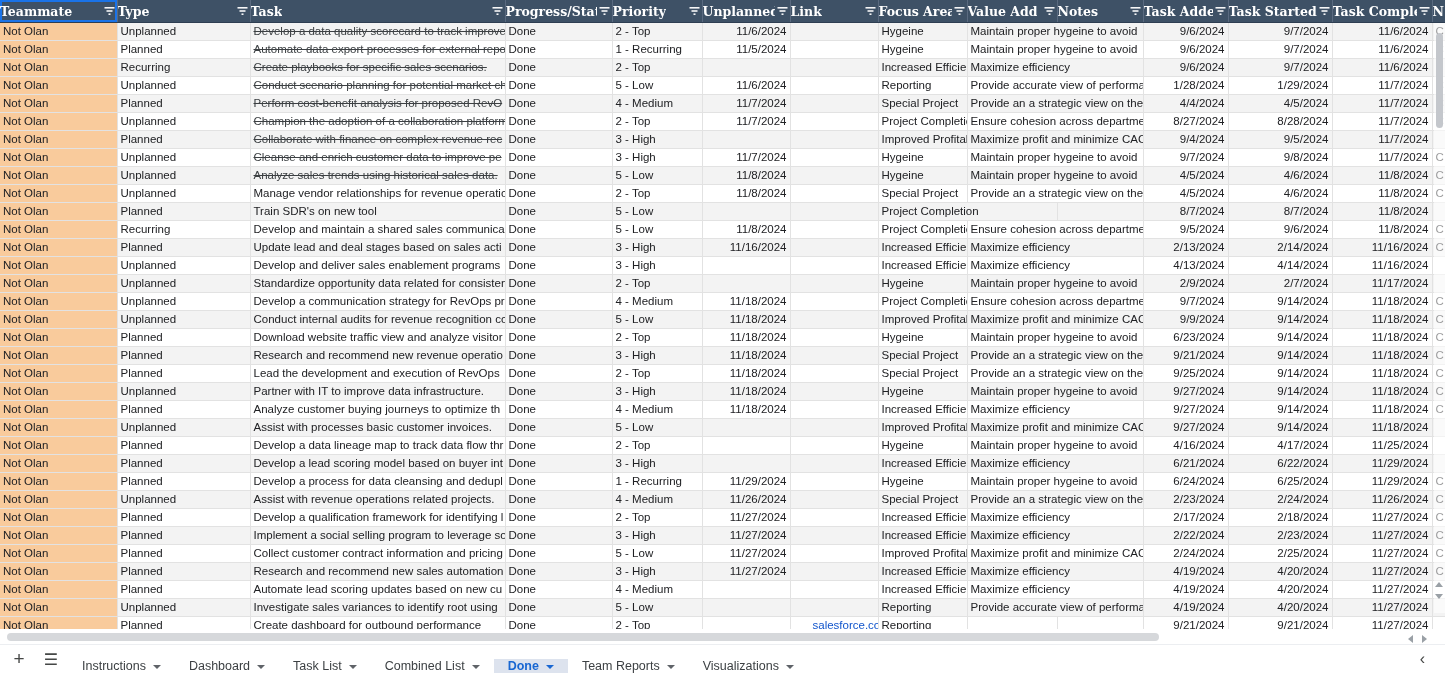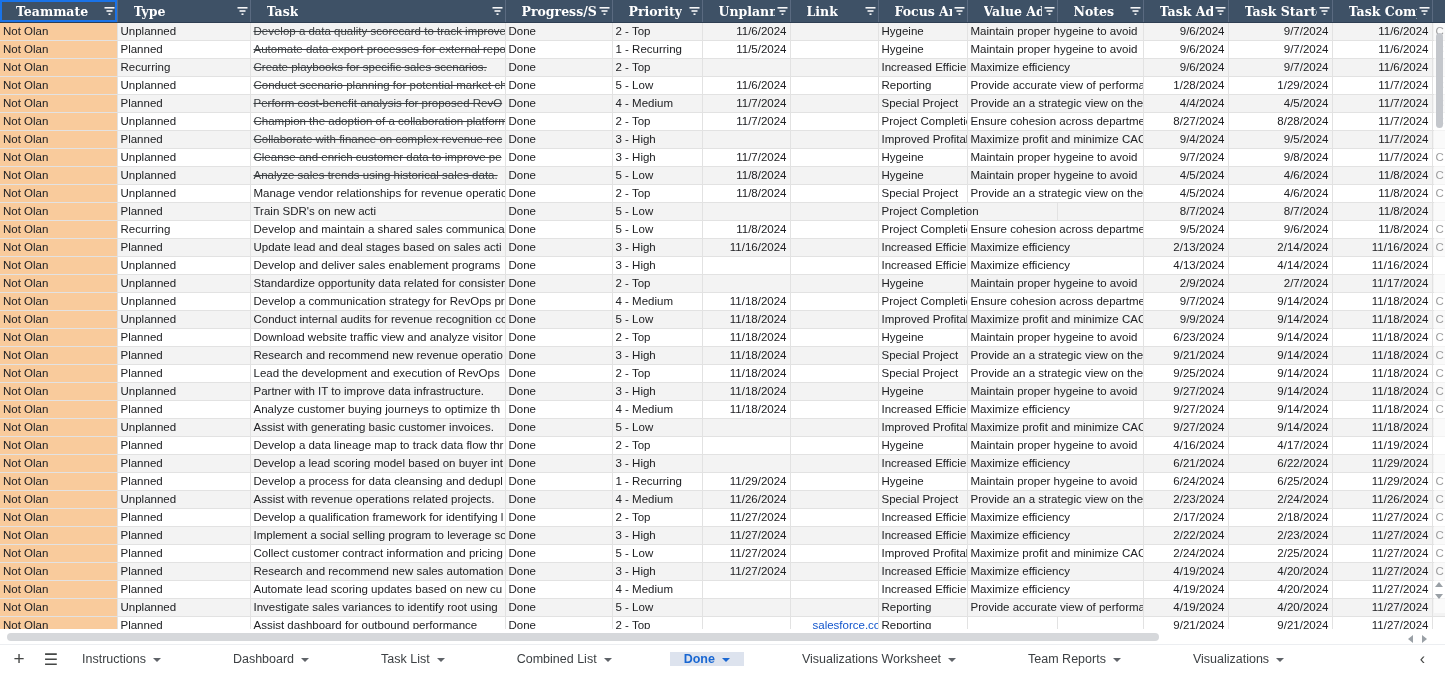--- a/index.html
+++ b/index.html
@@ -5,21 +5,21 @@
   html,body{margin:0;padding:0;background:#fff;}
   .app{position:relative;width:1445px;height:673px;overflow:hidden;background:#fff;
        font-family:"Liberation Sans",sans-serif;}
 
   
   .gridwrap{position:absolute;left:0;top:0;width:1445px;height:629px;overflow:hidden;}
   table{border-collapse:collapse;table-layout:fixed;width:1477px;}
   thead th{
     background:#3e5166;color:#ffffff;height:22px;
     font-family:"DejaVu Serif","Liberation Serif",serif;font-size:12.5px;font-weight:bold;
-    text-align:left;padding:0 2px 0 16px;border-right:1px solid #5a6a80;border-bottom:1px solid #2e3e52;
+    text-align:left;padding:0 2px 0 0;border-right:1px solid #5a6a80;border-bottom:1px solid #2e3e52;
     white-space:nowrap;overflow:hidden;
   }
   thead th.selected{box-shadow:inset 0 0 0 2px #1a73e8;}
   .hwrap{display:flex;align-items:center;justify-content:space-between;overflow:hidden;}
   .hl{overflow:hidden;white-space:nowrap;}
   .ficon{flex:0 0 auto;margin-left:2px;opacity:.95;}
   tbody td{
     height:17px;line-height:17px;padding:0 3px;font-size:11.5px;color:#202124;
     white-space:nowrap;overflow:hidden;background:#fff;
     border-right:1px solid #e2e2e2;border-bottom:1px solid #e2e2e2;
@@ -364,21 +364,21 @@
             <td>Special Project</td>
             <td colspan="2">Provide an a strategic view on the</td>
             <td class="num">4/5/2024</td>
             <td class="num">4/6/2024</td>
             <td class="num">11/8/2024</td>
             <td>C</td>
           </tr>
           <tr>
             <td class="teammate">Not Olan</td>
             <td>Planned</td>
-            <td><span>Train SDR's on new acti</span></td>
+            <td><span>Train SDR's on new tool</span></td>
             <td>Done</td>
             <td>5 - Low</td>
             <td class="num"></td>
             <td></td>
             <td colspan="2">Project Completion</td>
             <td></td>
             <td class="num">8/7/2024</td>
             <td class="num">8/7/2024</td>
             <td class="num">11/8/2024</td>
             <td></td>
@@ -544,21 +544,21 @@
             <td>Increased Efficiency</td>
             <td colspan="2">Maximize efficiency</td>
             <td class="num">9/27/2024</td>
             <td class="num">9/14/2024</td>
             <td class="num">11/18/2024</td>
             <td>C</td>
           </tr>
           <tr>
             <td class="teammate">Not Olan</td>
             <td>Unplanned</td>
-            <td><span>Assist with generating basic customer invoices.</span></td>
+            <td><span>Assist with processes basic customer invoices.</span></td>
             <td>Done</td>
             <td>5 - Low</td>
             <td class="num"></td>
             <td></td>
             <td>Improved Profitability</td>
             <td colspan="2">Maximize profit and minimize CAC</td>
             <td class="num">9/27/2024</td>
             <td class="num">9/14/2024</td>
             <td class="num">11/18/2024</td>
             <td></td>
@@ -568,21 +568,21 @@
             <td>Planned</td>
             <td><span>Develop a data lineage map to track data flow thr</span></td>
             <td>Done</td>
             <td>2 - Top</td>
             <td class="num"></td>
             <td></td>
             <td>Hygeine</td>
             <td colspan="2">Maintain proper hygeine to avoid</td>
             <td class="num">4/16/2024</td>
             <td class="num">4/17/2024</td>
-            <td class="num">11/19/2024</td>
+            <td class="num">11/25/2024</td>
             <td></td>
           </tr>
           <tr>
             <td class="teammate">Not Olan</td>
             <td>Planned</td>
             <td><span>Develop a lead scoring model based on buyer int</span></td>
             <td>Done</td>
             <td>3 - High</td>
             <td class="num"></td>
             <td></td>
@@ -709,21 +709,21 @@
             <td>Reporting</td>
             <td colspan="2">Provide accurate view of performa</td>
             <td class="num">4/19/2024</td>
             <td class="num">4/20/2024</td>
             <td class="num">11/27/2024</td>
             <td></td>
           </tr>
           <tr>
             <td class="teammate">Not Olan</td>
             <td>Planned</td>
-            <td><span>Assist dashboard for outbound performance</span></td>
+            <td><span>Create dashboard for outbound performance</span></td>
             <td>Done</td>
             <td>2 - Top</td>
             <td class="num"></td>
             <td><a class="cell-link">salesforce.com</a></td>
             <td>Reporting</td>
             <td></td>
             <td></td>
             <td class="num">9/21/2024</td>
             <td class="num">9/21/2024</td>
             <td class="num">11/27/2024</td>
@@ -741,21 +741,21 @@
 
   <div class="hstrip">
     <div class="hthumb"></div>
     <div class="hbtn left"></div>
     <div class="hbtn right"></div>
   </div>
 
   <div class="tabbar">
     <div class="tbicon plus">+</div>
     <div class="tbicon">☰</div>
-    <div id="tabs-mount" style="display:flex;align-items:center;gap:44px;">
+    <div id="tabs-mount" style="display:flex;align-items:flex-end;">
         <div class="tab">
           <span>Instructions</span>
           <span class="caret"></span>
         </div>
         <div class="tab">
           <span>Dashboard</span>
           <span class="caret"></span>
         </div>
         <div class="tab">
           <span>Task List</span>
@@ -763,24 +763,20 @@
         </div>
         <div class="tab">
           <span>Combined List</span>
           <span class="caret"></span>
         </div>
         <div class="tab active">
           <span>Done</span>
           <span class="caret"></span>
         </div>
         <div class="tab">
-          <span>Visualizations Worksheet</span>
-          <span class="caret"></span>
-        </div>
-        <div class="tab">
           <span>Team Reports</span>
           <span class="caret"></span>
         </div>
         <div class="tab">
           <span>Visualizations</span>
           <span class="caret"></span>
         </div>
       </div>
     <div class="tabchev">‹</div>
   </div>

